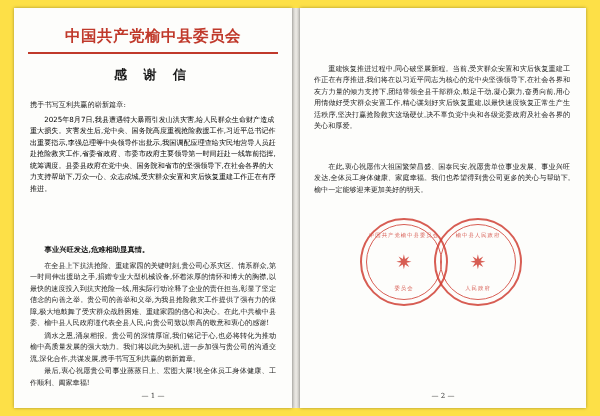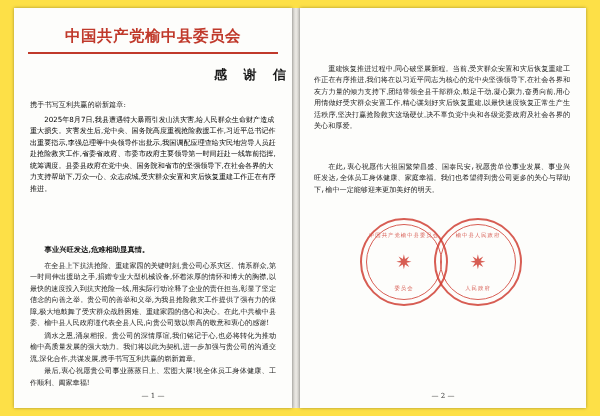--- a/index.html
+++ b/index.html
@@ -40,21 +40,21 @@
     font-size:15.5px;
     letter-spacing:.5px;
     white-space:nowrap;
   }
   .rule-red{
     position:absolute;left:14px;top:44px;width:250px;height:2px;
     background:#c0392b;
   }
   .doc-title{
     position:absolute;left:0;top:58px;width:278px;
-    text-align:right;
+    text-align:center;
     font-family:"DejaVu Serif","Liberation Serif",serif;
     font-weight:bold;
     font-size:13px;
     color:#1a1a1a;
     letter-spacing:6px;
   }
   .recipient{
     position:absolute;left:16px;top:92px;width:246px;
     font-family:"DejaVu Serif","Liberation Serif",serif;
     font-size:7.2px;color:#1d1d1d;
@@ -87,21 +87,21 @@
   
   .right-body{
     position:absolute;left:14px;top:56px;width:256px;
     font-family:Liberation Sans, sans-serif;
     font-size:7.1px;line-height:1.62;color:#1d1d1d;
     text-align:justify;
   }
   .right-body p{margin:0 0 1px 0;text-indent:2em;}
   .closing{
     position:absolute;left:14px;top:154px;width:256px;
-    font-family:Liberation Mono, monospace;
+    font-family:Liberation Sans, sans-serif;
     font-size:7.1px;line-height:1.62;color:#1d1d1d;
     text-align:justify;
   }
   .closing p{margin:0 0 1px 0;text-indent:2em;}
 
   .seals{position:absolute;left:60px;top:208px;width:200px;height:92px;}
   .seal{
     position:absolute;width:84px;height:84px;border-radius:50%;
     border:2.4px solid #cf3a2f;
     opacity:.82;

